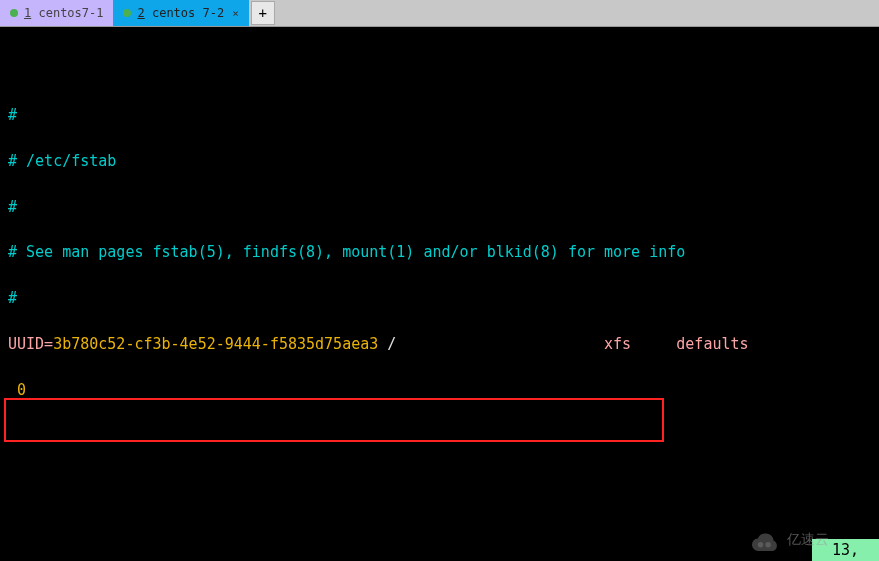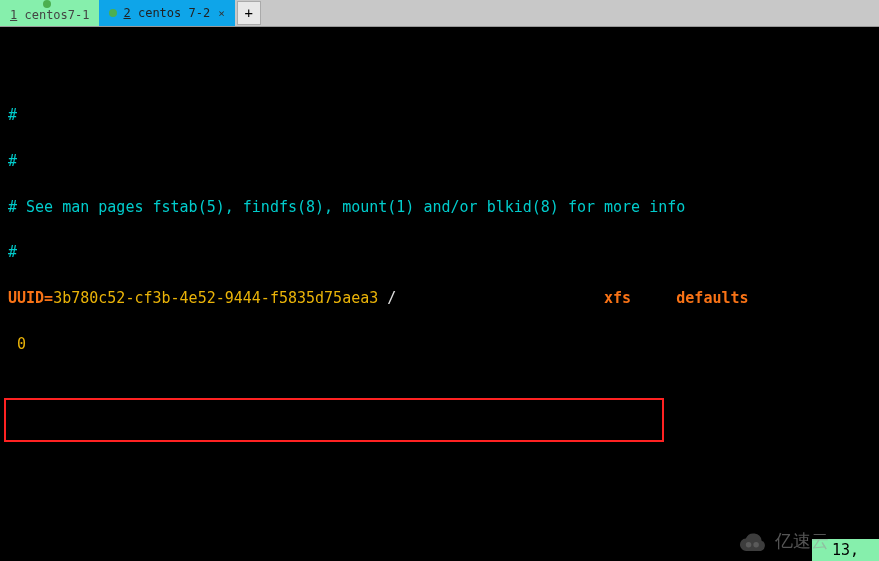--- a/index.html
+++ b/index.html
@@ -1,34 +1,34 @@
 <!DOCTYPE html>
 <html><head>
 <meta charset="utf-8">
 <style>
 * { margin: 0; padding: 0; box-sizing: border-box; }
 body { width: 879px; height: 561px; background: #000; font-family: 'Consolas', 'Monaco', monospace; font-size: 15px; overflow: hidden; position: relative; }
 .tab-bar { height: 27px; background: #c8c8c8; display: flex; align-items: center; border-bottom: 1px solid #999; }
 .tab { height: 26px; display: flex; align-items: center; padding: 0 10px; font-size: 12px; cursor: pointer; position: relative; }
-.tab-inactive { background: #86efac; color: #444; flex-direction: column; }
+.tab-inactive { background: #c4b5fd; color: #444; }
 .tab-active { background: #0ea5e9; color: #222; }
 .tab-dot { width: 8px; height: 8px; border-radius: 50%; margin-right: 6px; }
 .dot-green { background: #4caf50; }
 .tab-underline { text-decoration: underline; }
 .tab-close { margin-left: 8px; font-size: 11px; color: #333; }
 .tab-add { width: 24px; height: 24px; display: flex; align-items: center; justify-content: center; background: #e8e8e8; border: 1px solid #aaa; margin-left: 2px; font-size: 14px; cursor: pointer; }
 .terminal { padding: 8px 8px; line-height: 1.53; white-space: pre; color: #009966; }
 .line { display: block; }
 .cyan { color: #00cccc; }
-.teal { color: #f97316; font-weight: bold; }
+.teal { color: #fca5a5; }
 .red { color: #eab308; }
 .white { color: #e0e0e0; }
 .highlight-box { position: absolute; border: 2px solid #ff2222; pointer-events: none; }
 .status-bar { position: absolute; bottom: 0; right: 0; background: #86efac; color: #000; padding: 2px 20px; font-size: 15px; font-family: monospace; }
-.watermark { position: absolute; bottom: 8px; right: 50px; opacity: 0.55; font-size: 18px; color: #999; display:flex; align-items:flex-end; gap:6px; }
+.watermark { position: absolute; bottom: 8px; right: 50px; opacity: 0.55; font-size: 14px; color: #999; display:flex; align-items:flex-start; gap:6px; }
 .watermark svg { width: 34px; height: 22px; }
 </style>
 </head>
 <body>
 
 <div class="tab-bar">
   <div class="tab tab-inactive">
     <span class="tab-dot dot-green"></span>
     <span><span class="tab-underline">1</span><span> centos7-1</span></span>
   </div>
@@ -36,20 +36,21 @@
     <span class="tab-dot dot-green"></span>
     <span><span class="tab-underline">2</span><span> centos 7-2</span></span>
     <span class="tab-close">×</span>
   </div>
   <div class="tab-add">+</div>
 </div>
 
 <div class="terminal">
 <span class="line">&nbsp;</span>
 <span class="line cyan">#</span>
+<span class="line cyan"># /etc/fstab</span>
 <span class="line cyan">#</span>
 <span class="line cyan"># See man pages fstab(5), findfs(8), mount(1) and/or blkid(8) for more info</span>
 <span class="line cyan">#</span>
 <span class="line"><span class="teal">UUID=</span><span class="red">3b780c52-cf3b-4e52-9444-f5835d75aea3</span><span class="white"> </span><span class="white">/</span><span class="white">                       </span><span class="teal">xfs</span><span class="white">     </span><span class="teal">defaults</span></span>
 <span class="line red"> 0</span>
 
 
 
 
 

